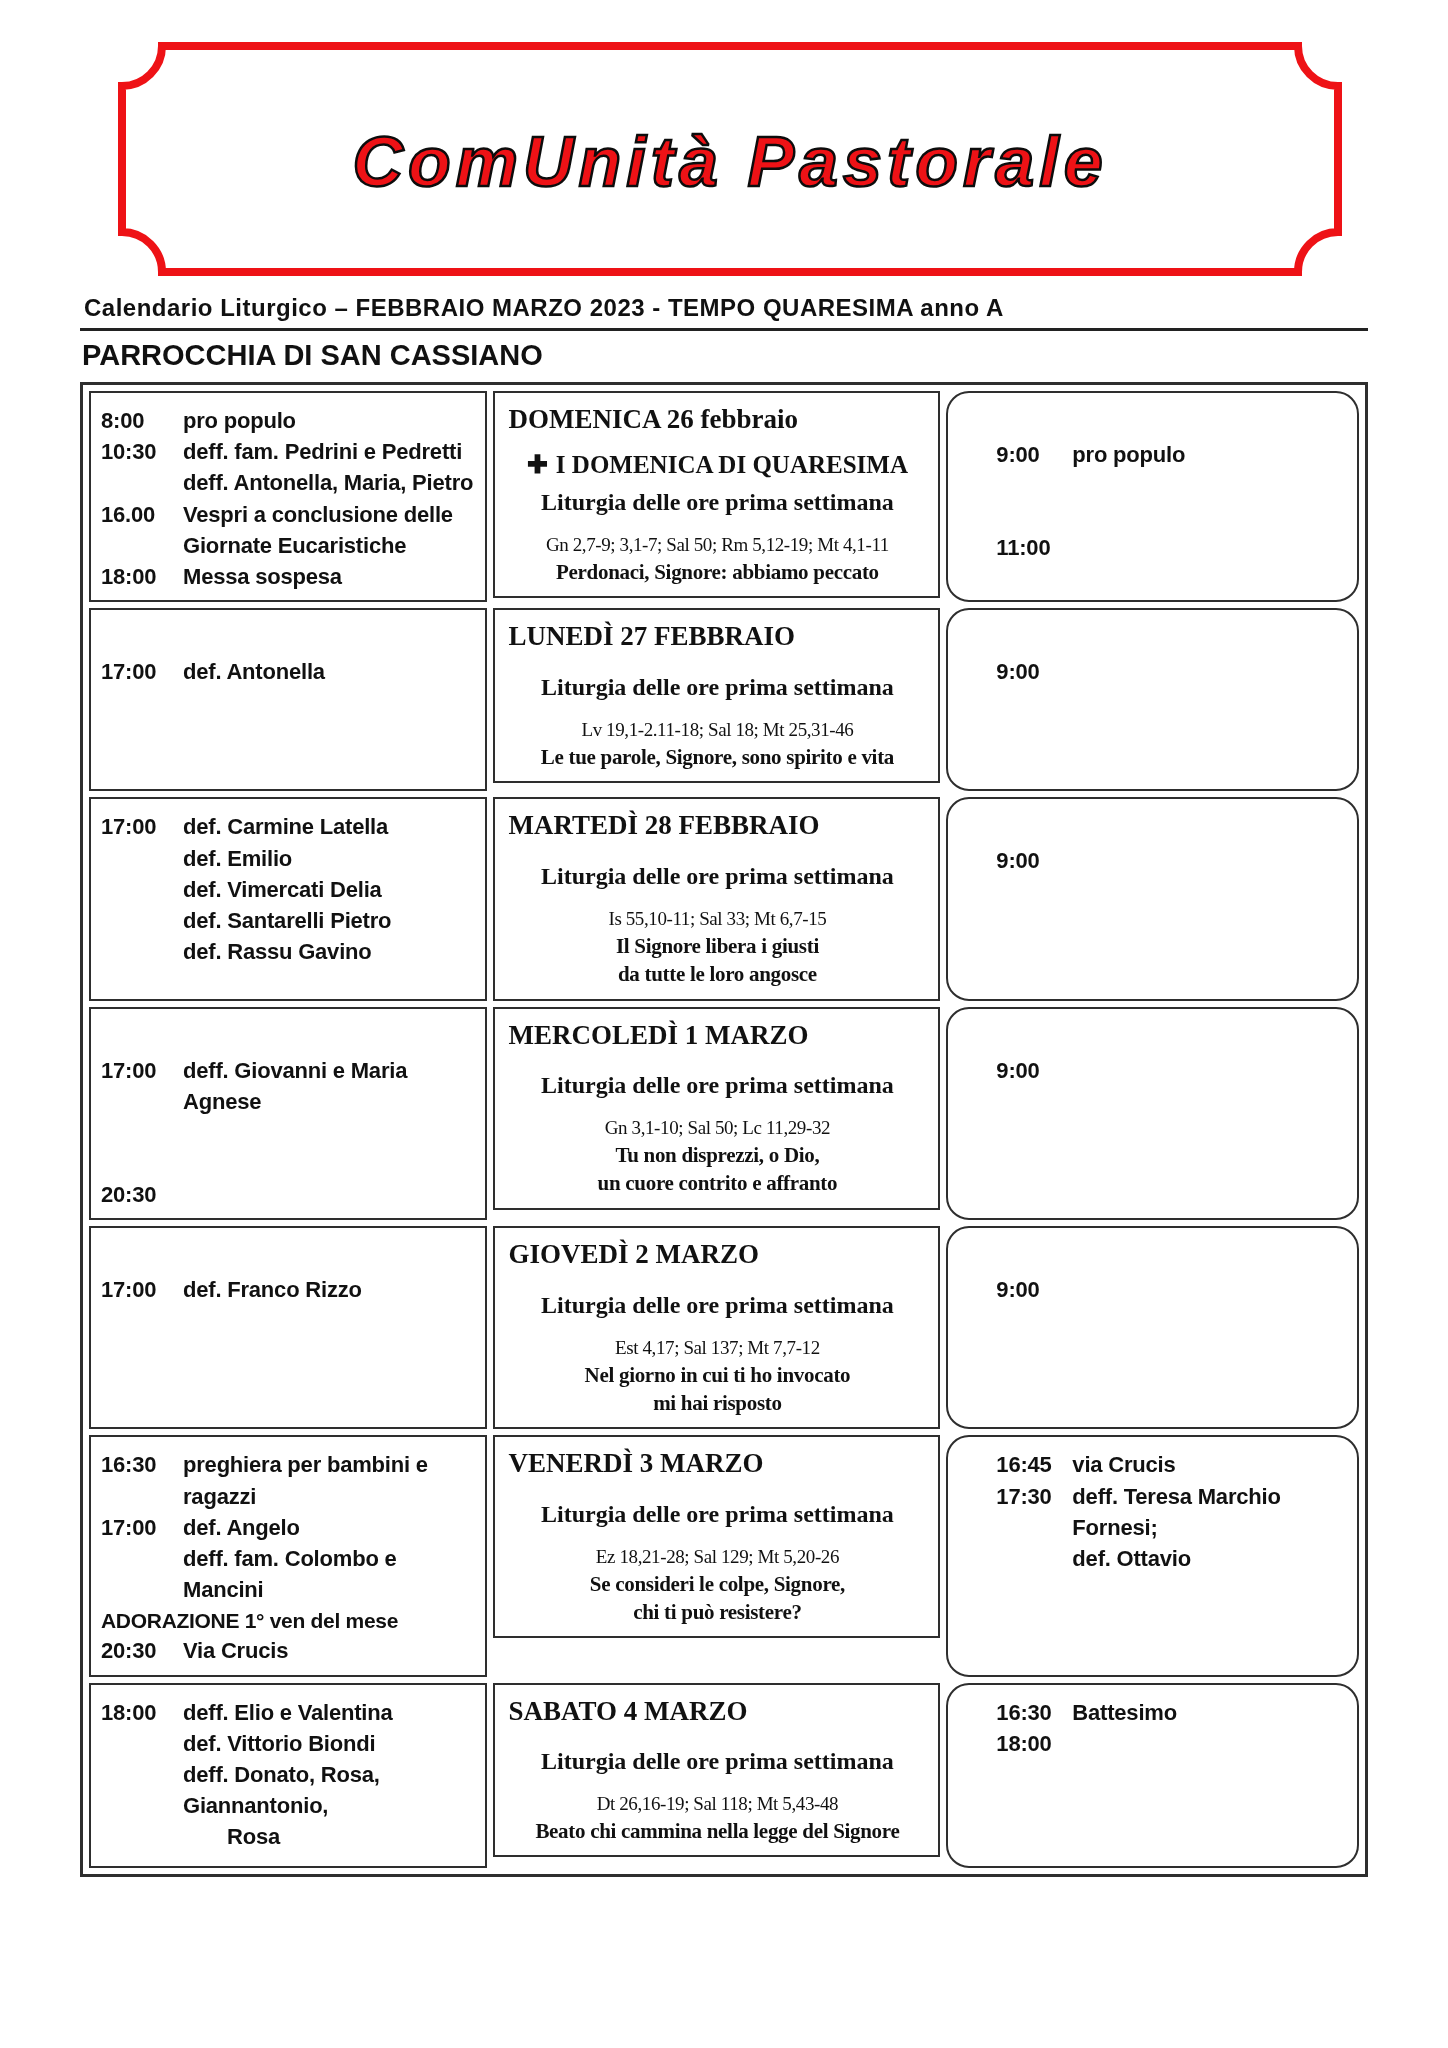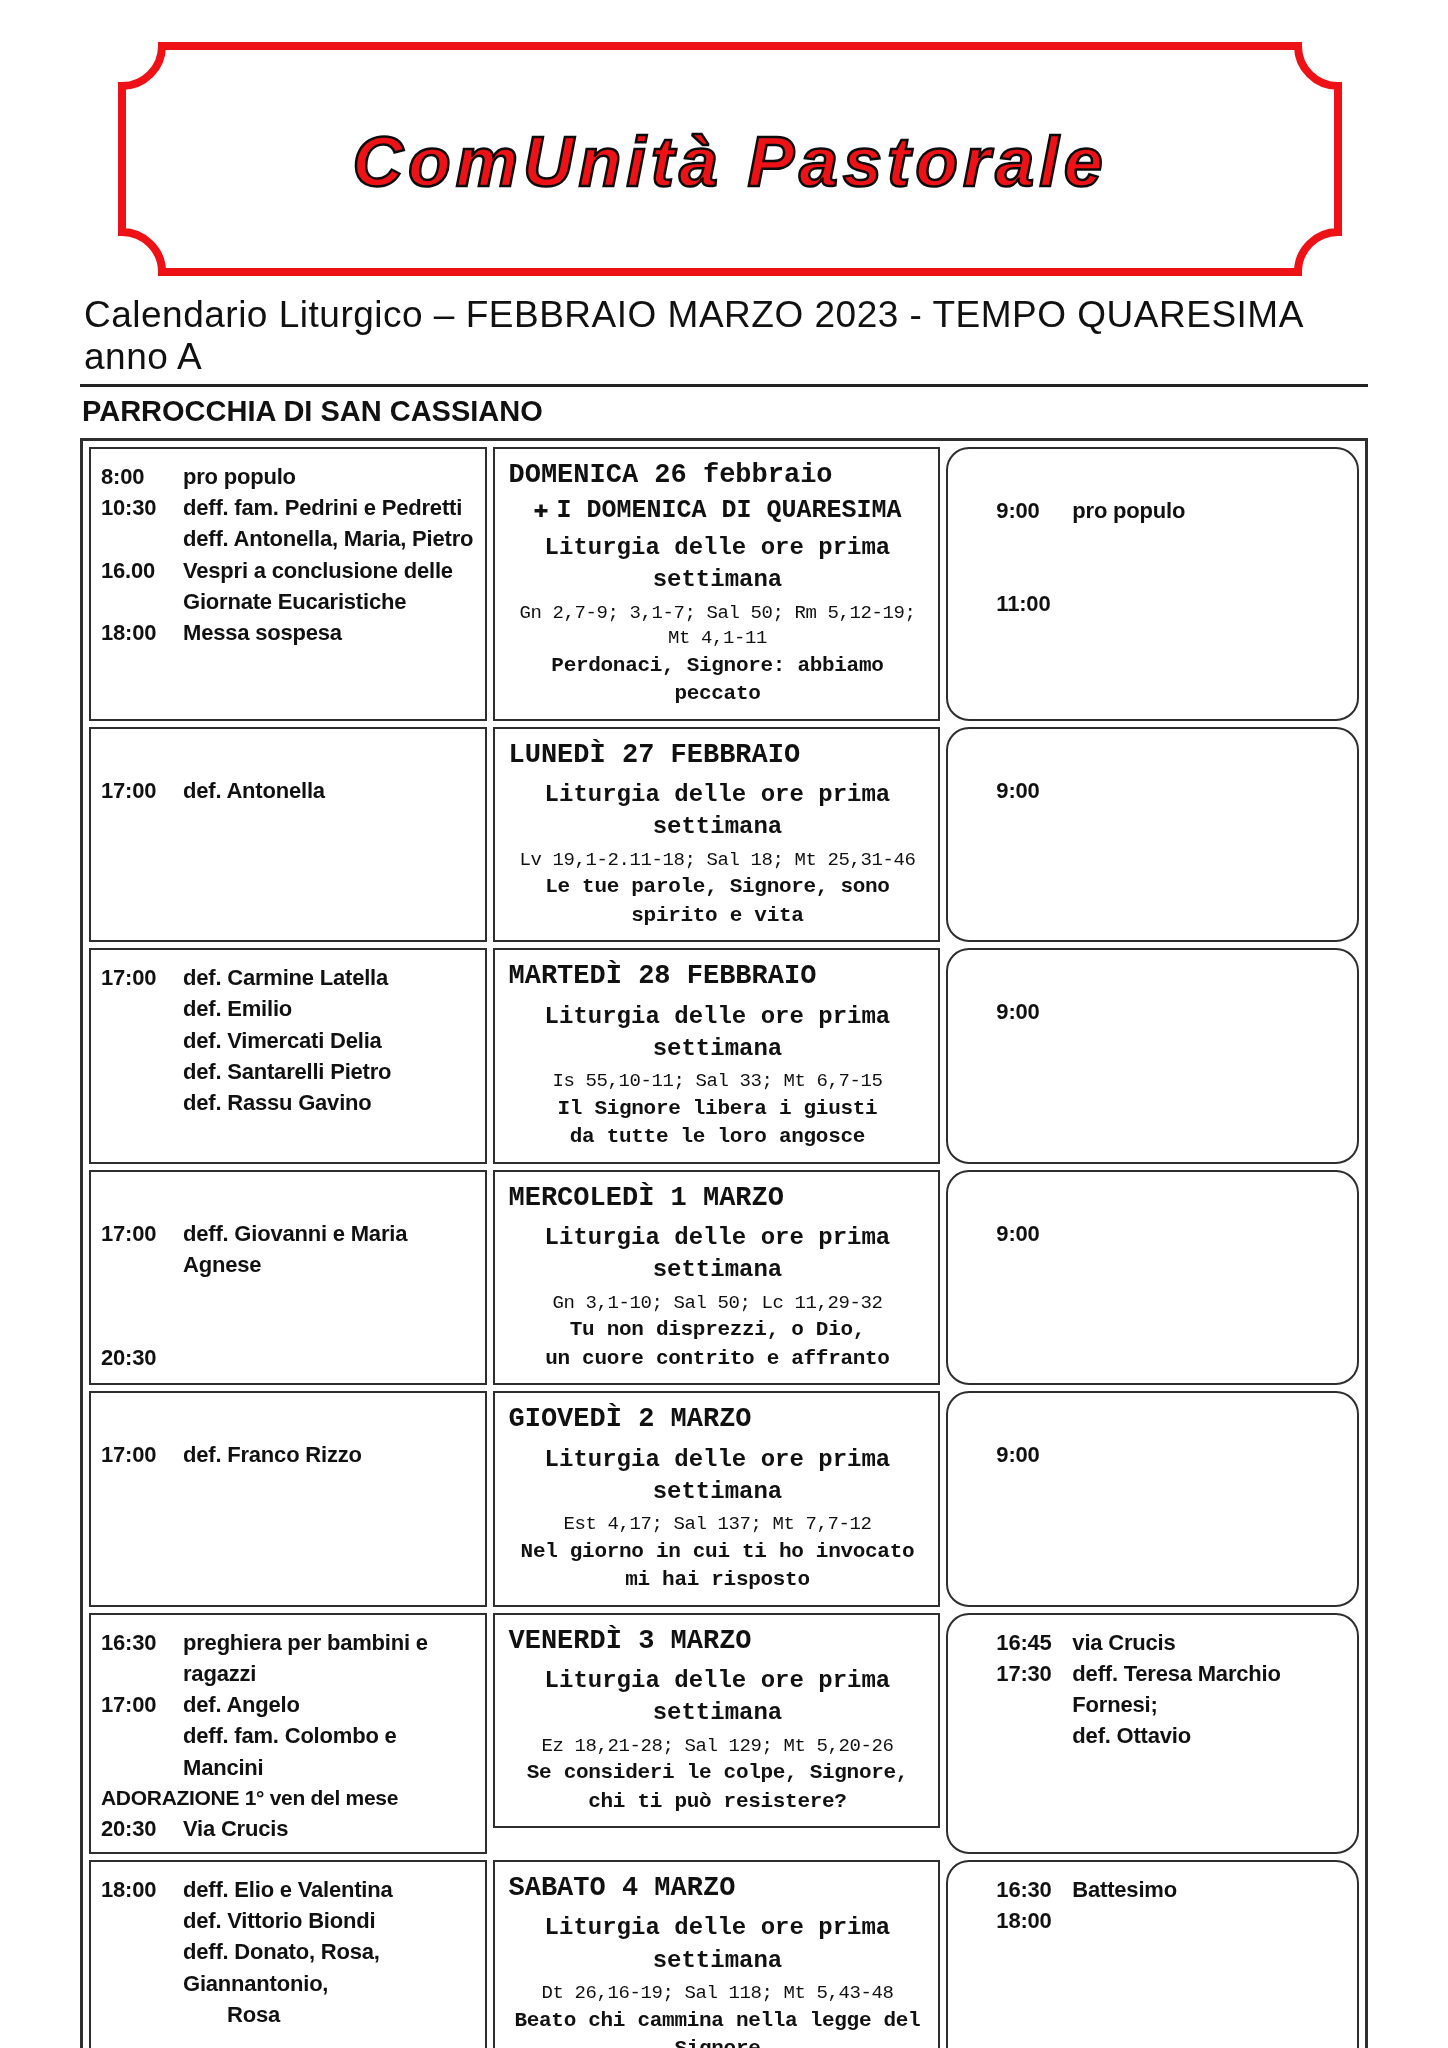--- a/index.html
+++ b/index.html
@@ -19,21 +19,21 @@
     align-items:center; justify-content:center; gap:6px; padding-top:8px;
   }
   .plaque-line {
     font-size:70px; font-weight:bold; font-style:italic;
     color:var(--accent); -webkit-text-stroke:2.5px #0c0c0c;
     letter-spacing:5px; line-height:1.05; white-space:nowrap;
   }
   .plaque-line.second { letter-spacing:9px; word-spacing:34px; }
 
   
-  .subtitle { margin:18px 0 6px 4px; font-size:37px; font-weight:normal; letter-spacing:0.5px; }
+  .subtitle { margin:18px 0 6px 4px; font-size:24px; font-weight:bold; letter-spacing:0.5px; }
   .rule { border:none; border-top:3px solid #222; margin:6px 0 8px 0; }
   .parish-row { display:flex; justify-content:space-between; align-items:baseline;
                 font-size:29px; font-weight:bold; margin:4px 2px 10px 2px; }
 
   
   table.calendar {
     width:100%; border-collapse:separate; border-spacing:6px 6px;
     border:3px solid var(--line); margin-top:2px; table-layout:fixed;
   }
   td { border:2px solid var(--line); vertical-align:top; background:#fff; }
@@ -42,23 +42,24 @@
                padding:12px 8px 8px 10px; letter-spacing:-0.2px; }
   .right-cell { padding-left:48px;border-radius:23px; }
   .line { display:flex; align-items:baseline; }
   .line.para { display:block; font-size:21px; letter-spacing:-0.3px; }
   .time { flex:none; width:82px; }
   .right-cell .time { width:76px; }
   .gap-s { margin-top:34px; }
   .gap-l { margin-top:62px; }
 
   .day-cell {
-    font-family:Liberation Mono, monospace; text-align:center;
+    font-family:Liberation Serif, serif; text-align:center;
     display:flex; flex-direction:column; 
     padding:10px 12px 10px 14px;
+    gap:10px;
   }
   .day-title { text-align:left; font-weight:bold; font-size:27px; line-height:1.2; }
   .day-mid { margin:4px 0; }
   .feast-line { font-weight:bold; font-size:25px; line-height:1.3; }
   .cross { margin-right:8px; }
   .liturgy-line { font-weight:bold; font-size:24px; line-height:1.35; margin-top:4px; }
   .day-bottom { line-height:1.35; }
   .readings-line { font-size:19px; letter-spacing:-0.4px; }
   .response-line { font-weight:bold; font-size:21px; letter-spacing:-0.3px; }
 </style>

